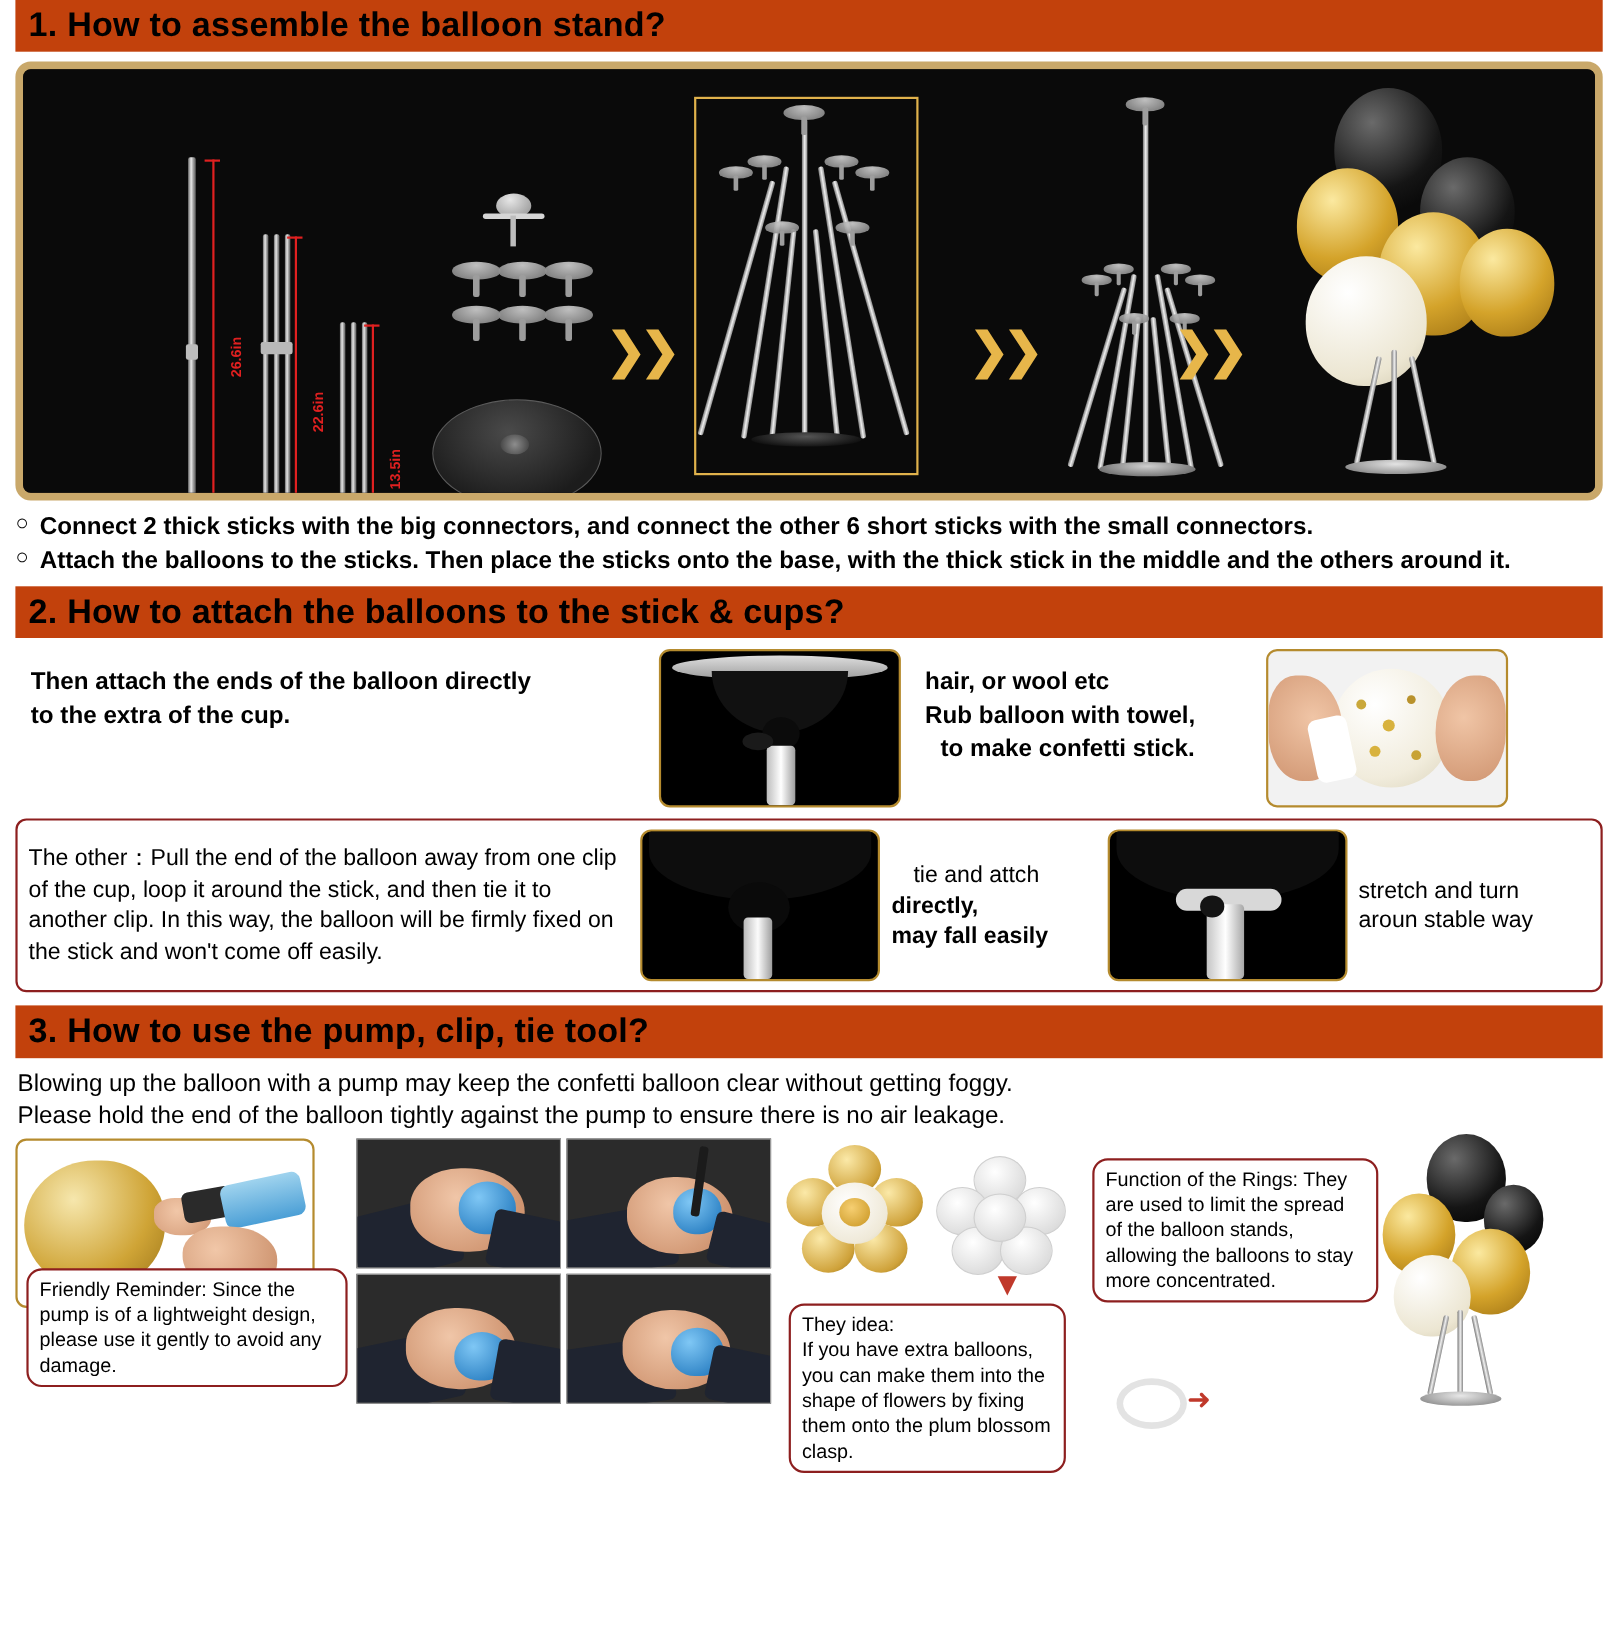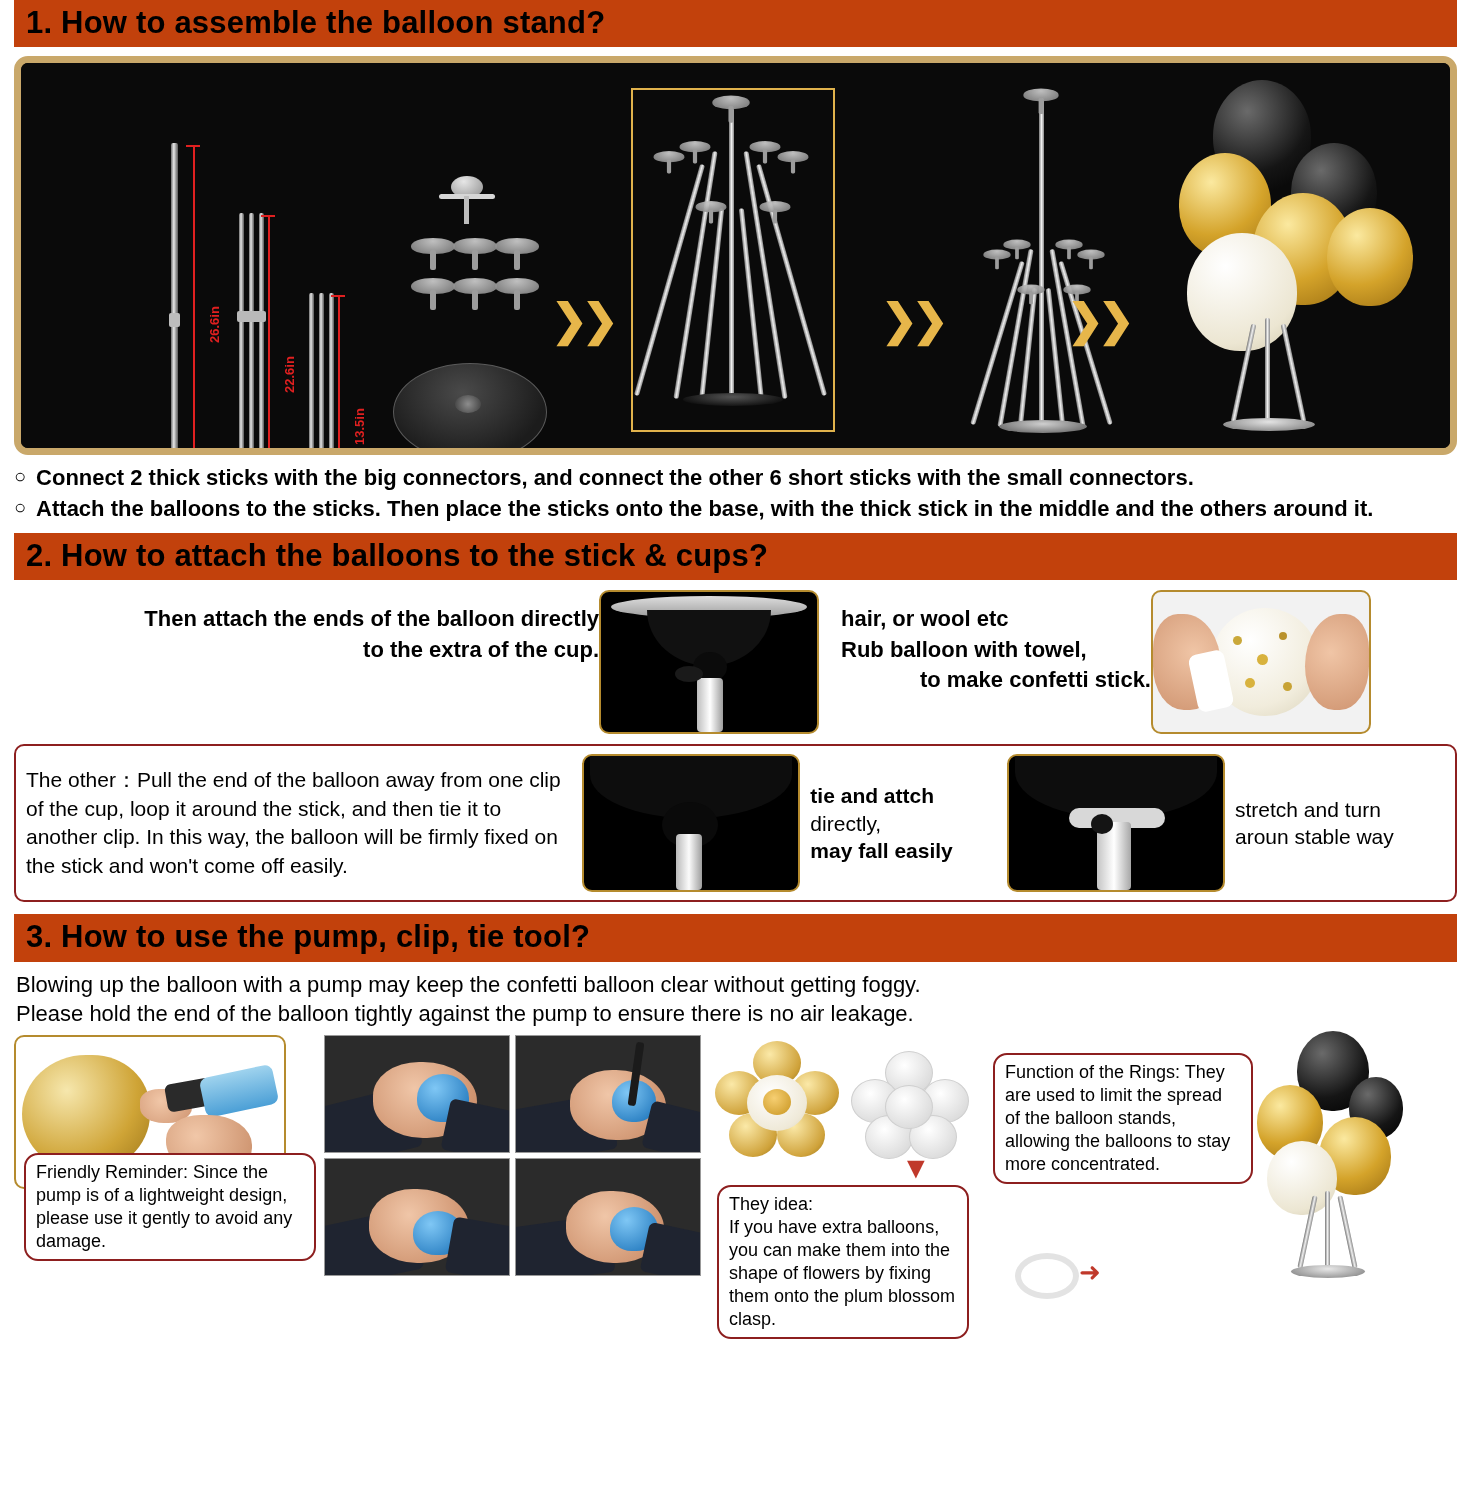--- a/index.html
+++ b/index.html
@@ -158,21 +158,21 @@
     display: flex;
     margin-top: 10px;
     align-items: flex-start;
   }
   .s2-text {
     font-size: 22px;
     font-weight: 700;
     line-height: 1.38;
     padding-top: 14px;
   }
-  .s2-text .indent { padding-left: 14px; text-align: right; }
+  .s2-text .indent { padding-left: 14px; }
   .photo-sm {
     border: 2px solid #b58b2e;
     border-radius: 10px;
     background: #000;
     position: relative;
     overflow: hidden;
     flex: none;
   }
   .photo-white {
     border: 2px solid #b58b2e;
@@ -430,22 +430,22 @@
   <div class="s2-box">
     <p style="width:562px; font-weight:400;">The other：Pull the end of the balloon away from one clip of the cup, loop it around the stick, and then tie it to another clip. In this way, the balloon will be firmly fixed on the stick and won't come off easily.</p>
 
     <div class="photo-sm" style="width:214px; height:134px;">
       <div style="position:absolute;left:6px;top:0px;width:202px;height:62px;background:#0d0d0d;border-radius:0 0 50% 50%/0 0 70% 70%;"></div>
       <div style="position:absolute;left:78px;top:46px;width:56px;height:46px;background:#0a0a0a;border-radius:50%;"></div>
       <div style="position:absolute;left:92px;top:78px;width:26px;height:56px;background:linear-gradient(to right,#b9b9b9,#fbfbfb,#9e9e9e);border-radius:4px;"></div>
     </div>
 
     <div class="s2-cap" style="width:192px;">
-      <div style="font-weight:700;">tie and attch</div>
-      <div style="font-weight:400;">directly,</div>
+      <div style="font-weight:400;margin-left:20px;">tie and attch</div>
+      <div style="font-weight:700;">directly,</div>
       <div style="font-weight:700;">may fall easily</div>
     </div>
 
     <div class="photo-sm" style="width:214px; height:134px;">
       <div style="position:absolute;left:6px;top:-4px;width:202px;height:66px;background:#0d0d0d;border-radius:0 0 50% 50%/0 0 70% 70%;"></div>
       <div style="position:absolute;left:60px;top:52px;width:96px;height:20px;background:#d8d8d8;border-radius:10px;"></div>
       <div style="position:absolute;left:88px;top:66px;width:34px;height:68px;background:linear-gradient(to right,#c4c4c4,#ffffff,#a7a7a7);border-radius:4px;"></div>
       <div style="position:absolute;left:82px;top:58px;width:22px;height:20px;background:#141414;border-radius:50%;"></div>
     </div>
 

